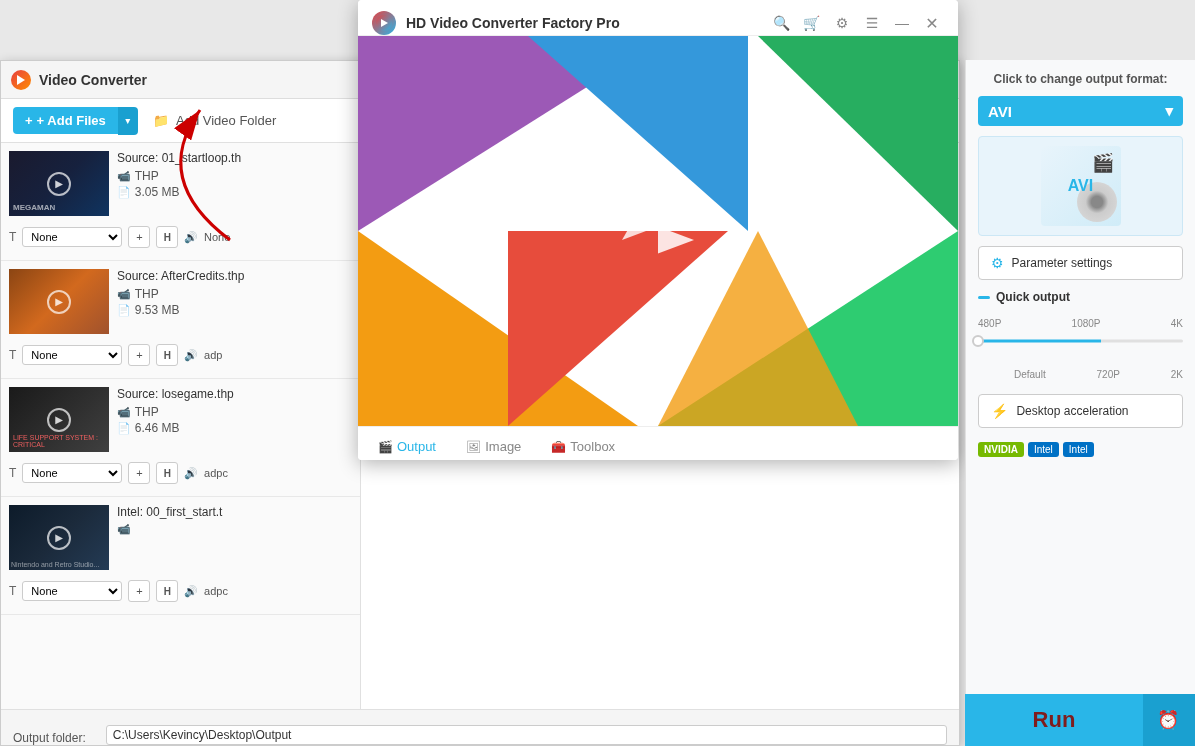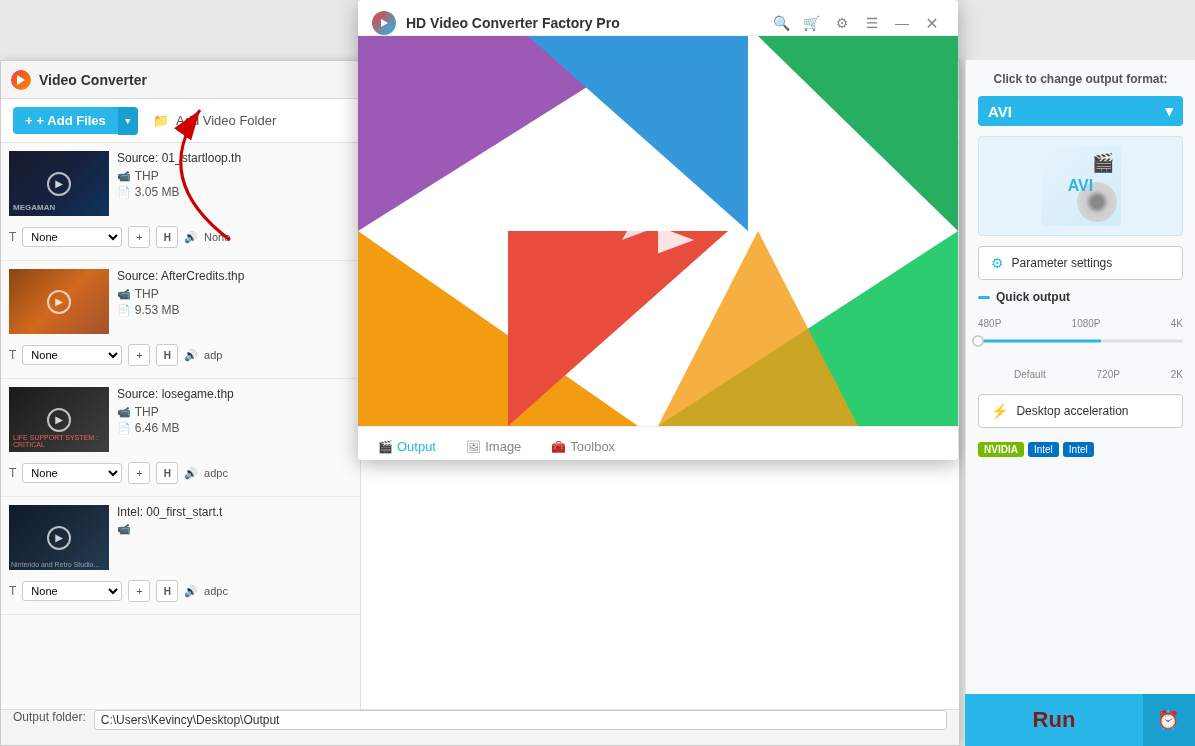--- a/index.html
+++ b/index.html
@@ -226,23 +226,23 @@
       display: flex; align-items: center; justify-content: center;
       color: #555;
     }
 
     
     .outer-bottom {
       height: 36px;
       border-top: 1px solid #e0e0e0;
       background: #f5f5f5;
       display: flex;
-      align-items: flex-start;
+      align-items: flex-end;
       padding: 0 12px;
-      gap: 8px;
+      gap: 20px;
       font-size: 12px;
       color: #555;
     }
 
     .output-path {
       flex: 1;
       font-size: 12px;
       color: #333;
       border: 1px solid #ccc;
       padding: 2px 6px;

